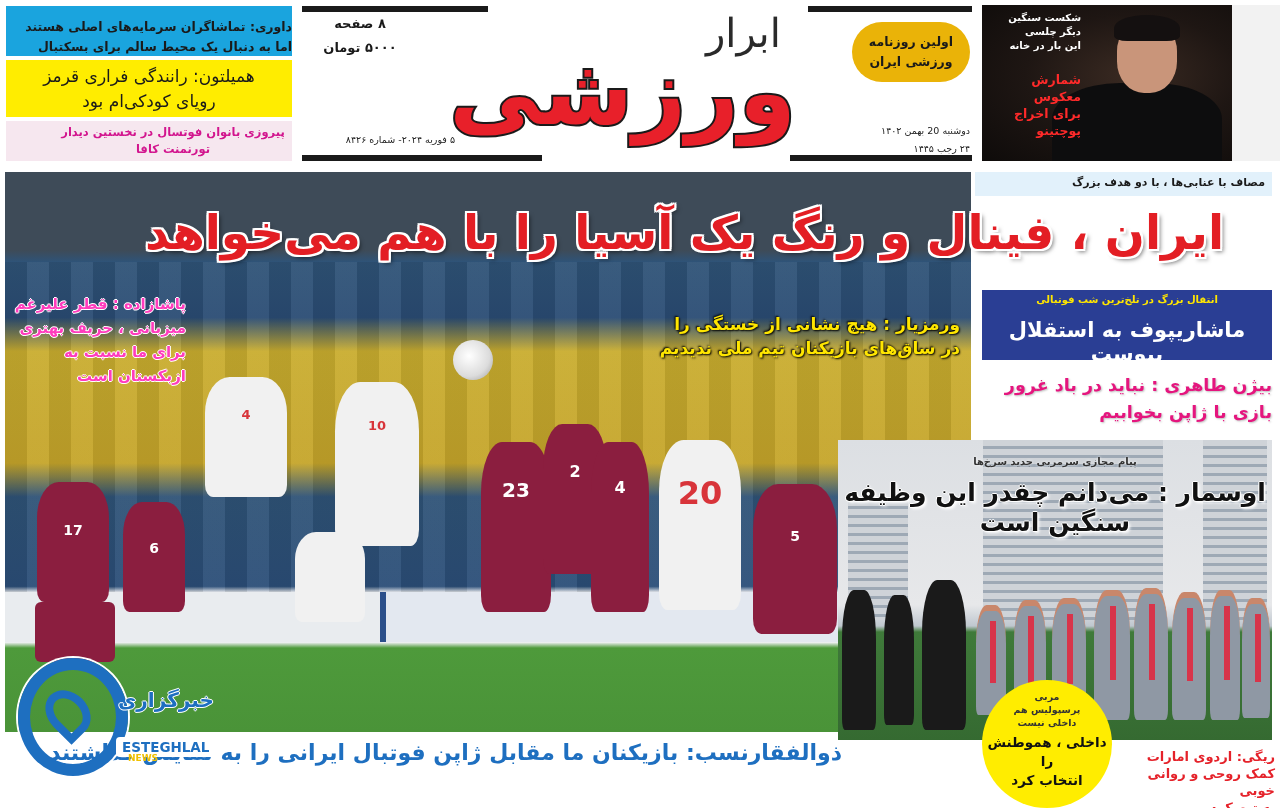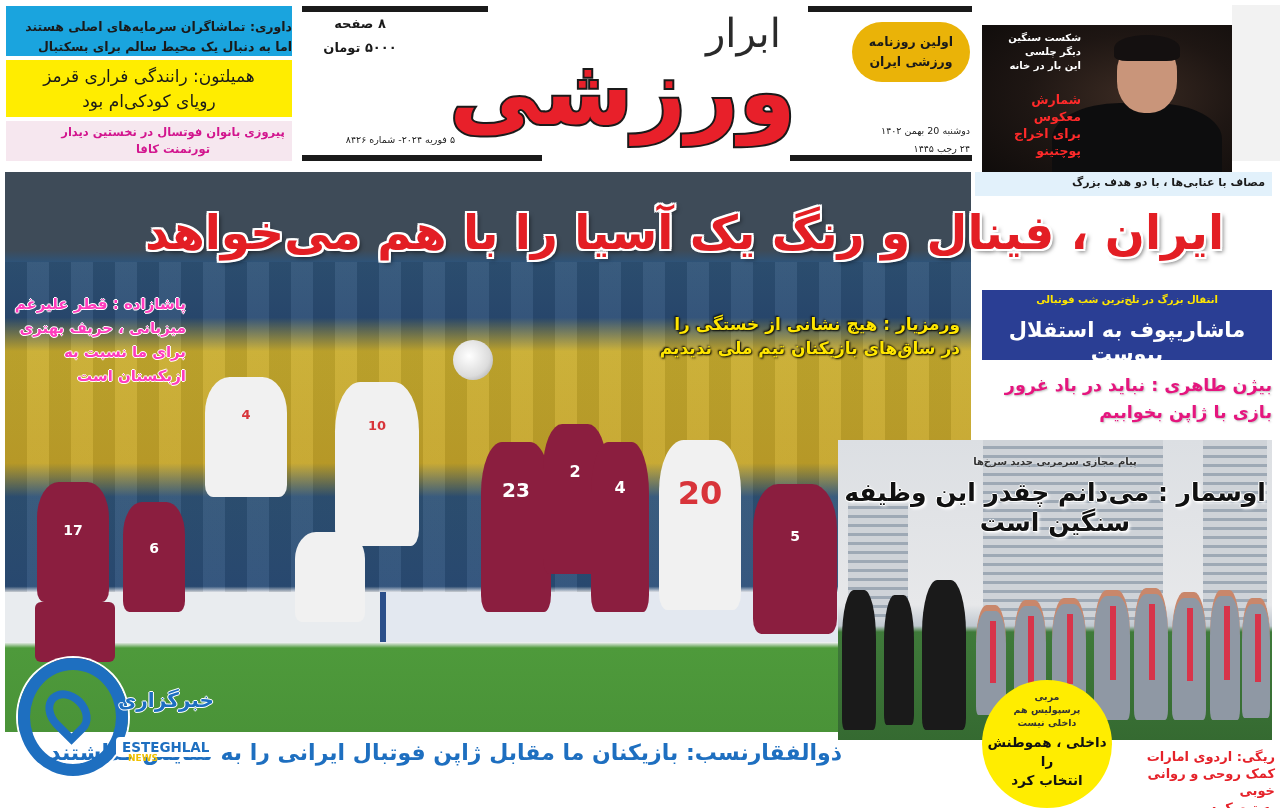--- a/index.html
+++ b/index.html
@@ -23,21 +23,21 @@
   #issue { left: 305px; top: 134px; width: 150px; text-align: right; font-size: 9.5px; color: #222; }
   #date-fa { left: 870px; top: 122px; width: 100px; text-align: right; font-size: 9.5px; color: #222; line-height: 18px; }
 
   #logo { left: 496px; top: 10px; width: 308px; height: 150px; }
   #logo-main { position: absolute; left: 0; top: 28px; width: 300px; text-align: center; font-size: 92px; line-height: 110px; font-weight: bold; color: #e8202a; -webkit-text-stroke: 4px #1a1a1a; paint-order: stroke fill; letter-spacing: -4px; }
   #logo-abrar { position: absolute; left: 210px; top: 0; font-size: 40px; color: #2a2a2a; font-family: "DejaVu Serif", serif; }
 
   #badge { left: 852px; top: 22px; width: 118px; height: 60px; background: #eab308; border-radius: 30px; text-align: center; font-size: 12.5px; font-weight: bold; color: #1a1a1a; line-height: 20px; padding-top: 10px; }
 
   
-  #pochettino { left: 982px; top: 5px; width: 250px; height: 156px; background: radial-gradient(ellipse at 60% 45%, #3a2a22 0%, #1e1613 50%, #0e0b0a 100%); overflow: hidden; margin-top: 20px; }
+  #pochettino { left: 982px; top: 5px; width: 250px; height: 156px; background: radial-gradient(ellipse at 60% 45%, #3a2a22 0%, #1e1613 50%, #0e0b0a 100%); overflow: hidden; }
   #pochettino .face { position: absolute; left: 135px; top: 18px; width: 60px; height: 70px; background: #c9957a; border-radius: 40% 40% 45% 45%; }
   #pochettino .hair { position: absolute; left: 132px; top: 10px; width: 66px; height: 26px; background: #141010; border-radius: 50% 50% 20% 20%; }
   #pochettino .coat { position: absolute; left: 70px; top: 78px; width: 170px; height: 90px; background: #0d0d0e; border-radius: 40% 40% 0 0; }
   #poch-sub { position: absolute; left: 4px; top: 6px; width: 95px; text-align: right; font-size: 10px; line-height: 14px; color: #ffffff; font-weight: bold; }
   #poch-title { position: absolute; left: 4px; top: 66px; width: 95px; text-align: right; font-size: 12.5px; line-height: 17px; color: #ff2a2a; font-weight: bold; }
   #right-edge { left: 1232px; top: 5px; width: 48px; height: 156px; background: #f2f2f2; }
 
   
   #main-photo { left: 5px; top: 172px; width: 966px; height: 560px; overflow: hidden;
     background:

